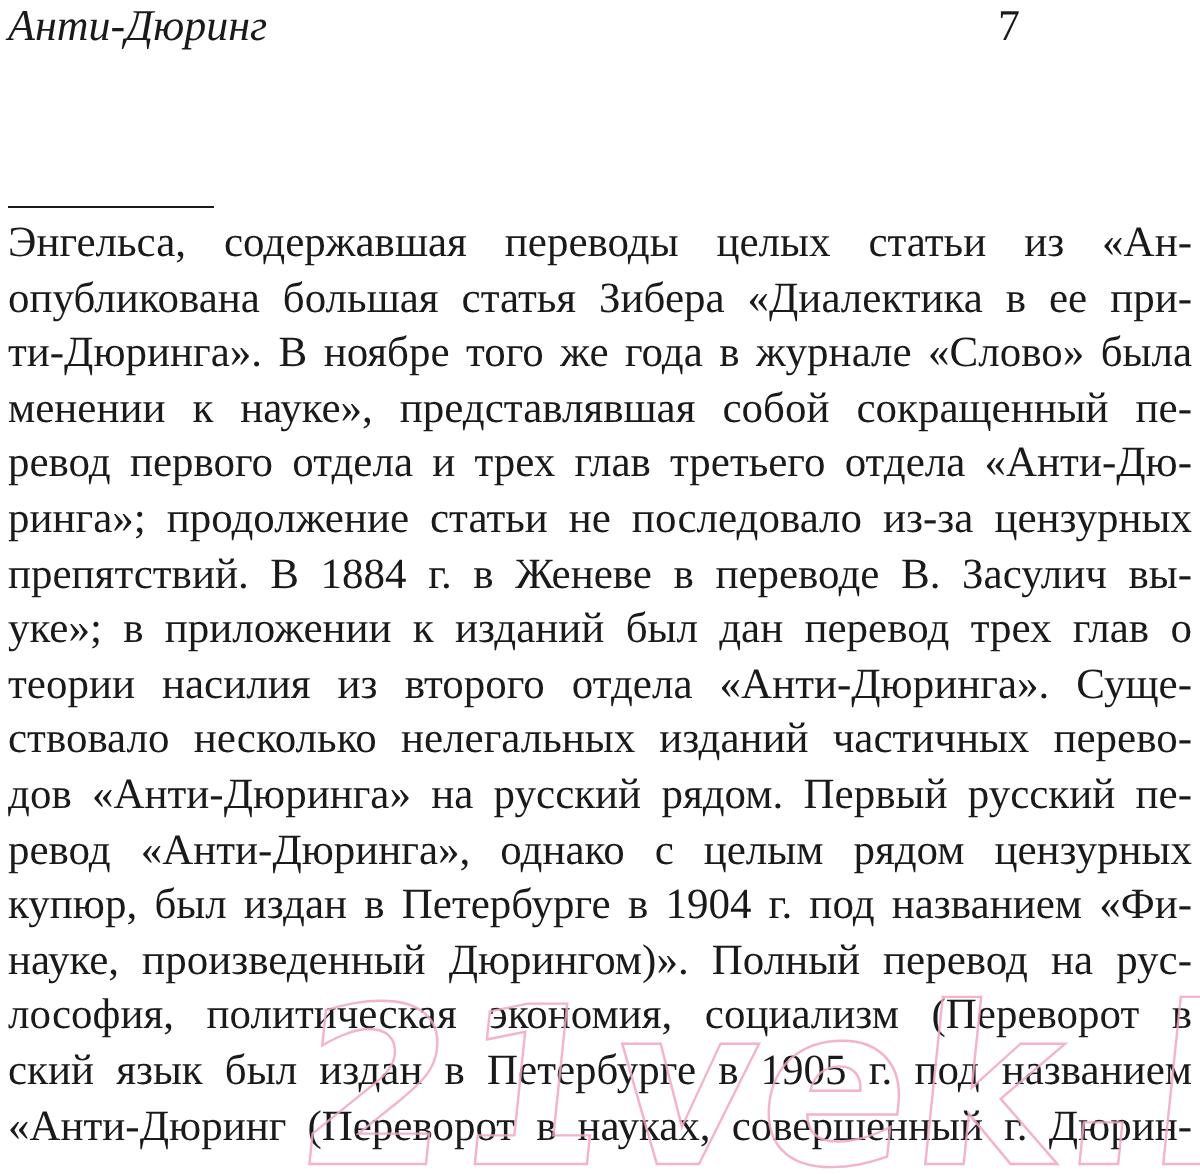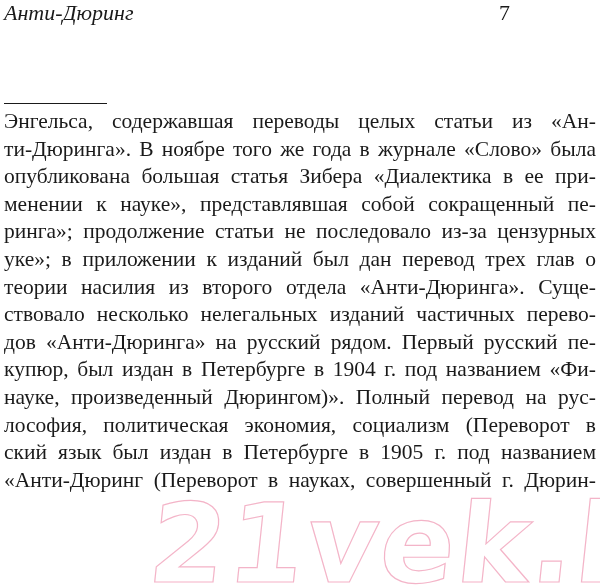--- a/index.html
+++ b/index.html
@@ -43,28 +43,31 @@
 <div class="page">
   <div class="running-head">
     <span class="running-title">Анти-Дюринг</span>
     <span class="page-number">7</span>
   </div>
 
   <div class="footnote-rule"></div>
 
   <div class="footnote-body">
     <span class="line">Энгельса, содержавшая переводы целых статьи из «Ан-</span>
+    <span class="line">опубликована большая статья Зибера «Диалектика в ее при-</span>
     <span class="line">ти-Дюринга». В ноябре того же года в журнале «Слово» была</span>
-    <span class="line">опубликована большая статья Зибера «Диалектика в ее при-</span>
     <span class="line">менении к науке», представлявшая собой сокращенный пе-</span>
+    <span class="line">ревод первого отдела и трех глав третьего отдела «Анти-Дю-</span>
     <span class="line">ринга»; продолжение статьи не последовало из-за цензурных</span>
+    <span class="line">препятствий. В 1884 г. в Женеве в переводе В. Засулич вы-</span>
     <span class="line">уке»; в приложении к изданий был дан перевод трех глав о</span>
     <span class="line">теории насилия из второго отдела «Анти-Дюринга». Суще-</span>
     <span class="line">ствовало несколько нелегальных изданий частичных перево-</span>
     <span class="line">дов «Анти-Дюринга» на русский рядом. Первый русский пе-</span>
+    <span class="line">ревод «Анти-Дюринга», однако с целым рядом цензурных</span>
     <span class="line">купюр, был издан в Петербурге в 1904 г. под названием «Фи-</span>
     <span class="line">науке, произведенный Дюрингом)». Полный перевод на рус-</span>
     <span class="line">лософия, политическая экономия, социализм (Переворот в</span>
     <span class="line">ский язык был издан в Петербурге в 1905 г. под названием</span>
     <span class="line">«Анти-Дюринг (Переворот в науках, совершенный г. Дюрин-</span>
 
   </div>
 
   <div class="watermark">21vek.by</div>
 </div>

